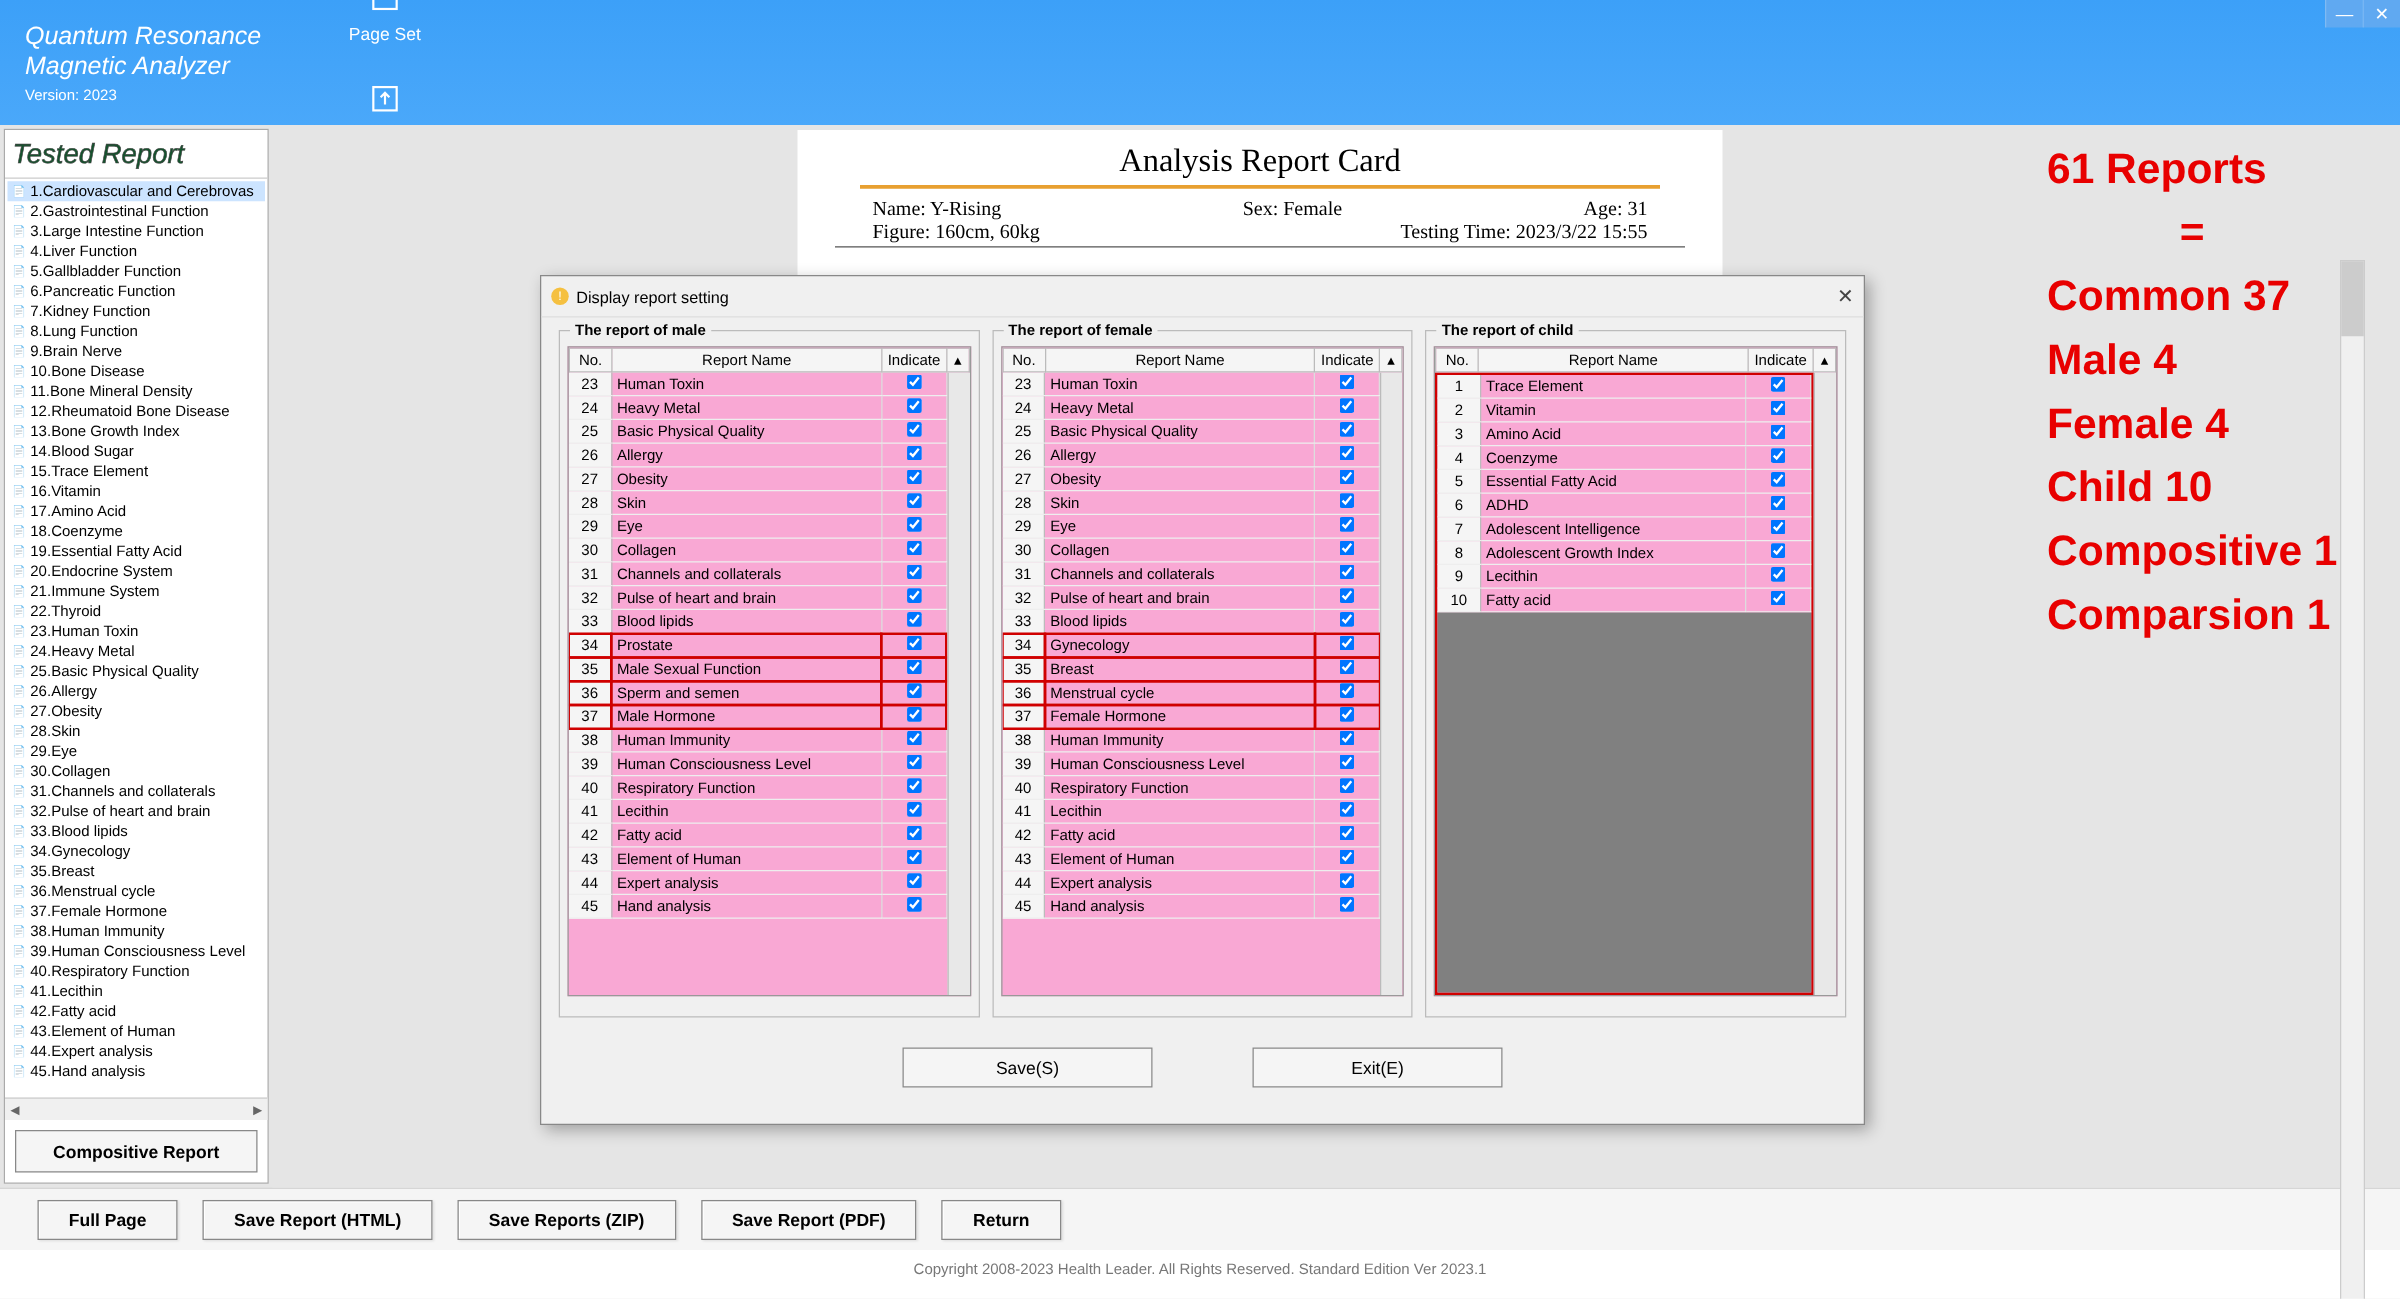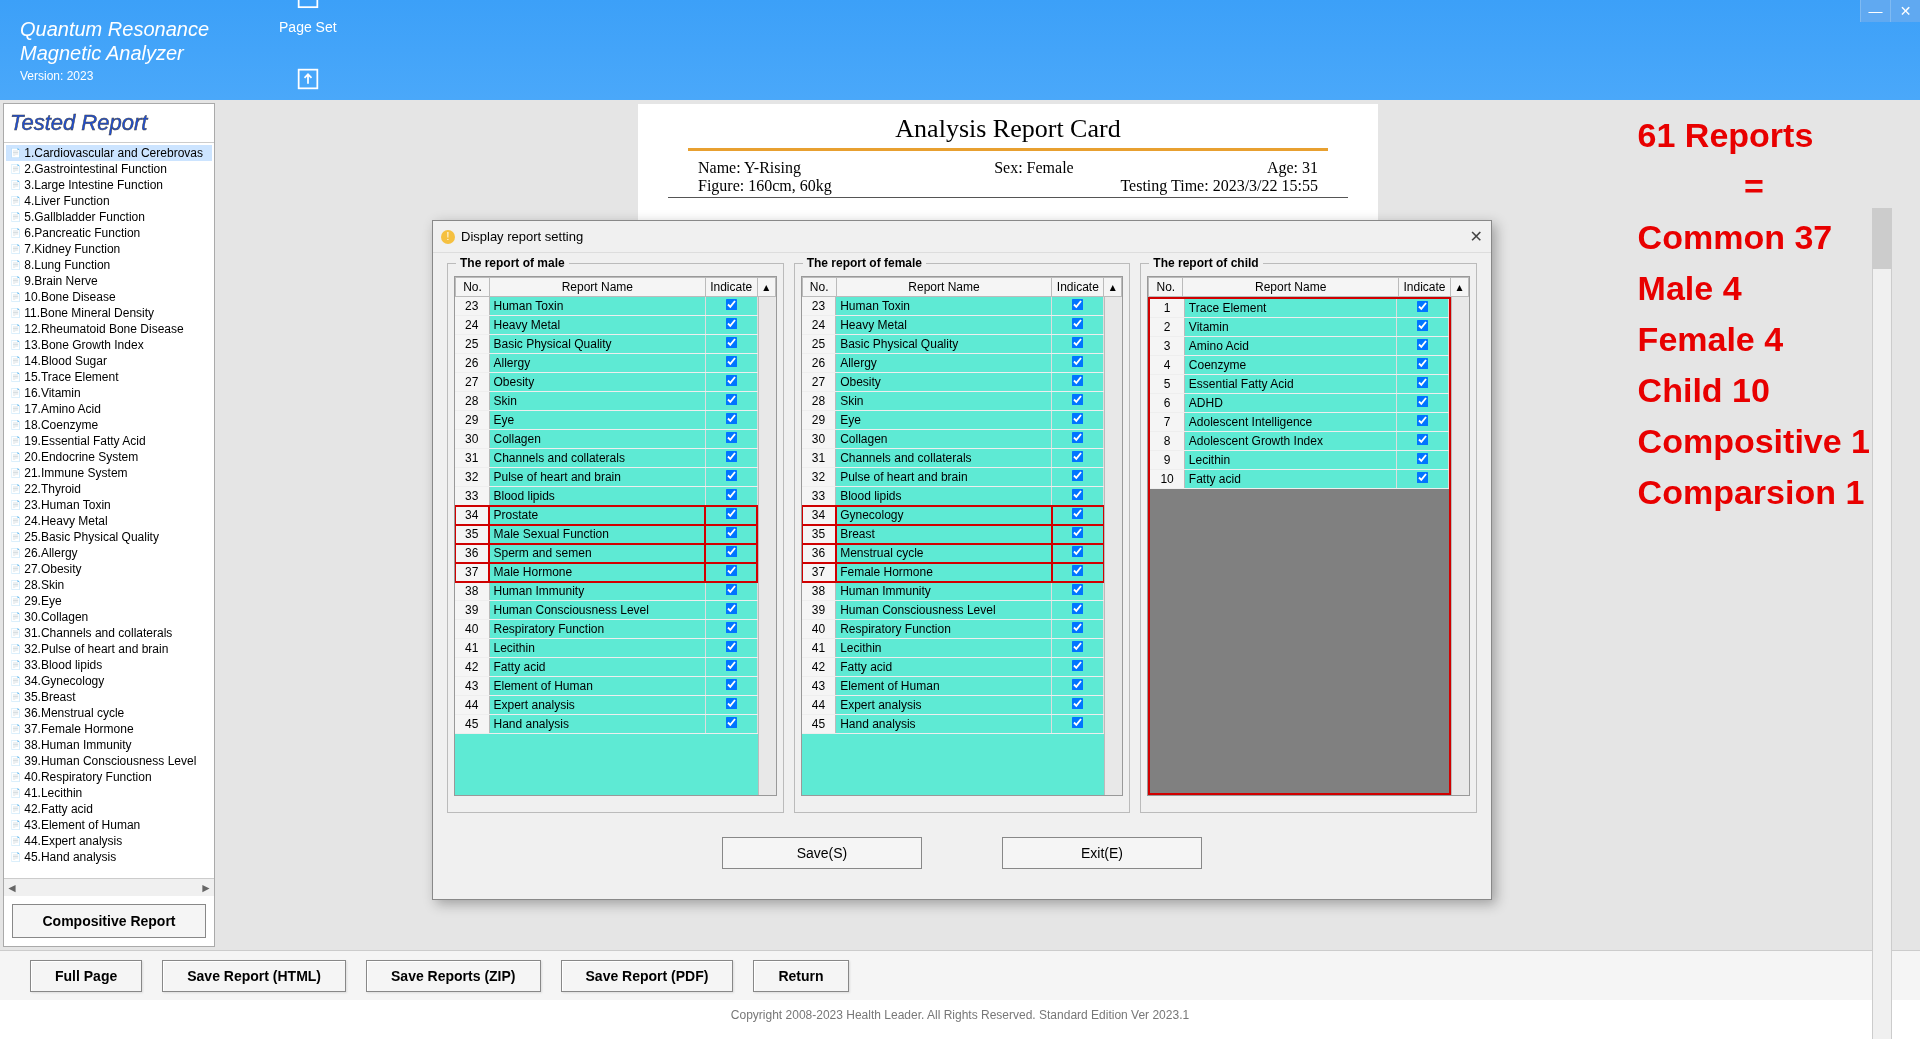--- a/index.html
+++ b/index.html
@@ -11,21 +11,21 @@
 .toolbar { display: flex; gap: 20px; margin-left: 60px; flex-direction: column; }
 .tool-btn { display: flex; flex-direction: column; align-items: center; color: #fff; cursor: pointer; padding: 5px 10px; }
 .tool-btn .icon { width: 28px; height: 28px; margin-bottom: 6px; display: flex; align-items: center; justify-content: center; }
 .tool-btn .icon svg { stroke: #fff; fill: none; stroke-width: 1.5; }
 .tool-label { font-size: 14px; }
 .win-controls { position: absolute; top: 0; right: 0; display: flex; }
 .win-btn { width: 30px; height: 22px; background: rgba(100,170,240,0.9); color: #fff; display: flex; align-items: center; justify-content: center; cursor: pointer; border-left: 1px solid rgba(255,255,255,0.2); font-size: 14px; }
 
 .main-area { display: flex; height: 850px; background: #e5e5e5; }
 .sidebar { width: 212px; background: #fff; border: 1px solid #aaa; margin: 3px; display: flex; flex-direction: column; }
-.sidebar-title { padding: 6px; font-size: 22px; font-style: italic; color: #1d4ed8; border-bottom: 1px solid #ccc; text-shadow: 1px 1px 0 #fff; -webkit-text-stroke: 0.5px #444; }
+.sidebar-title { padding: 6px; font-size: 22px; font-style: italic; color: #14532d; border-bottom: 1px solid #ccc; text-shadow: 1px 1px 0 #fff; -webkit-text-stroke: 0.5px #444; }
 .tree { flex: 1; overflow: auto; padding: 2px; font-size: 12px; }
 .tree-item { padding: 1px 4px; white-space: nowrap; cursor: pointer; display: flex; align-items: center; }
 .tree-item::before { content: "📄"; font-size: 9px; margin-right: 3px; }
 .tree-item.selected { background: #cce4ff; }
 .tree-scroll { height: 18px; background: #f0f0f0; border-top: 1px solid #ccc; display: flex; align-items: center; justify-content: space-between; padding: 0 2px; }
 .tree-scroll span { cursor: pointer; color: #666; }
 .composite-btn { margin: 8px; padding: 8px 12px; background: #f5f5f5; border: 1px solid #888; font-weight: bold; font-size: 14px; cursor: pointer; }
 
 .content { flex: 1; position: relative; background: #e5e5e5; }
 .report-card { position: absolute; left: 420px; top: 4px; width: 740px; background: #fff; padding: 10px 30px 40px; }
@@ -41,21 +41,21 @@
 .chart-bar-bg { flex: 1; height: 22px; background: #fafafa; position: relative; border-left: 1px solid #ccc; }
 .chart-bar { height: 100%; background: #50e060; }
 
 .dialog { position: absolute; left: 432px; top: 220px; width: 1060px; height: 680px; background: #f0f0f0; border: 1px solid #888; box-shadow: 4px 4px 12px rgba(0,0,0,0.3); }
 .dialog-title { display: flex; align-items: center; padding: 6px 8px; font-size: 13px; border-bottom: 1px solid #ddd; }
 .dialog-title .warn-icon { width: 14px; height: 14px; background: #f5c040; border-radius: 50%; margin-right: 6px; display: inline-flex; align-items: center; justify-content: center; font-size: 10px; color: #fff; }
 .dialog-close { margin-left: auto; cursor: pointer; font-size: 16px; color: #444; }
 .dialog-body { display: flex; gap: 10px; padding: 10px 14px; height: 570px; }
 .report-group { flex: 1; border: 1px solid #bbb; display: flex; flex-direction: column; position: relative; padding-top: 6px; }
 .group-label { position: absolute; top: -8px; left: 8px; background: #f0f0f0; padding: 0 4px; font-weight: bold; font-size: 12px; }
-.report-table-wrap { margin: 6px 6px 16px; border: 1px solid #999; background: #5eead4; flex: 1; display: flex; flex-direction: column; overflow: hidden; }
+.report-table-wrap { margin: 6px 6px 16px; border: 1px solid #999; background: #f9a8d4; flex: 1; display: flex; flex-direction: column; overflow: hidden; }
 .report-table { width: 100%; border-collapse: collapse; font-size: 12px; }
 .report-table th { background: #f5f5f5; border: 1px solid #bbb; padding: 2px 4px; font-weight: normal; text-align: center; }
 .report-table th.no { width: 34px; }
 .report-table th.ind { width: 52px; }
 .report-table td { border-right: 1px solid #ddd; border-bottom: 1px solid #eee; padding: 1px 4px; }
 .report-table td.no { text-align: center; background: #f5f5f5; border-right: 1px solid #bbb; }
 .report-table td.ind { text-align: center; }
 .report-table tr.hl td { outline: 2px solid #d00000; outline-offset: -1px; }
 .hl-block { border: 2px solid #d00000; }
 .scrollbar-v { width: 18px; background: #e8e8e8; border-left: 1px solid #bbb; }

